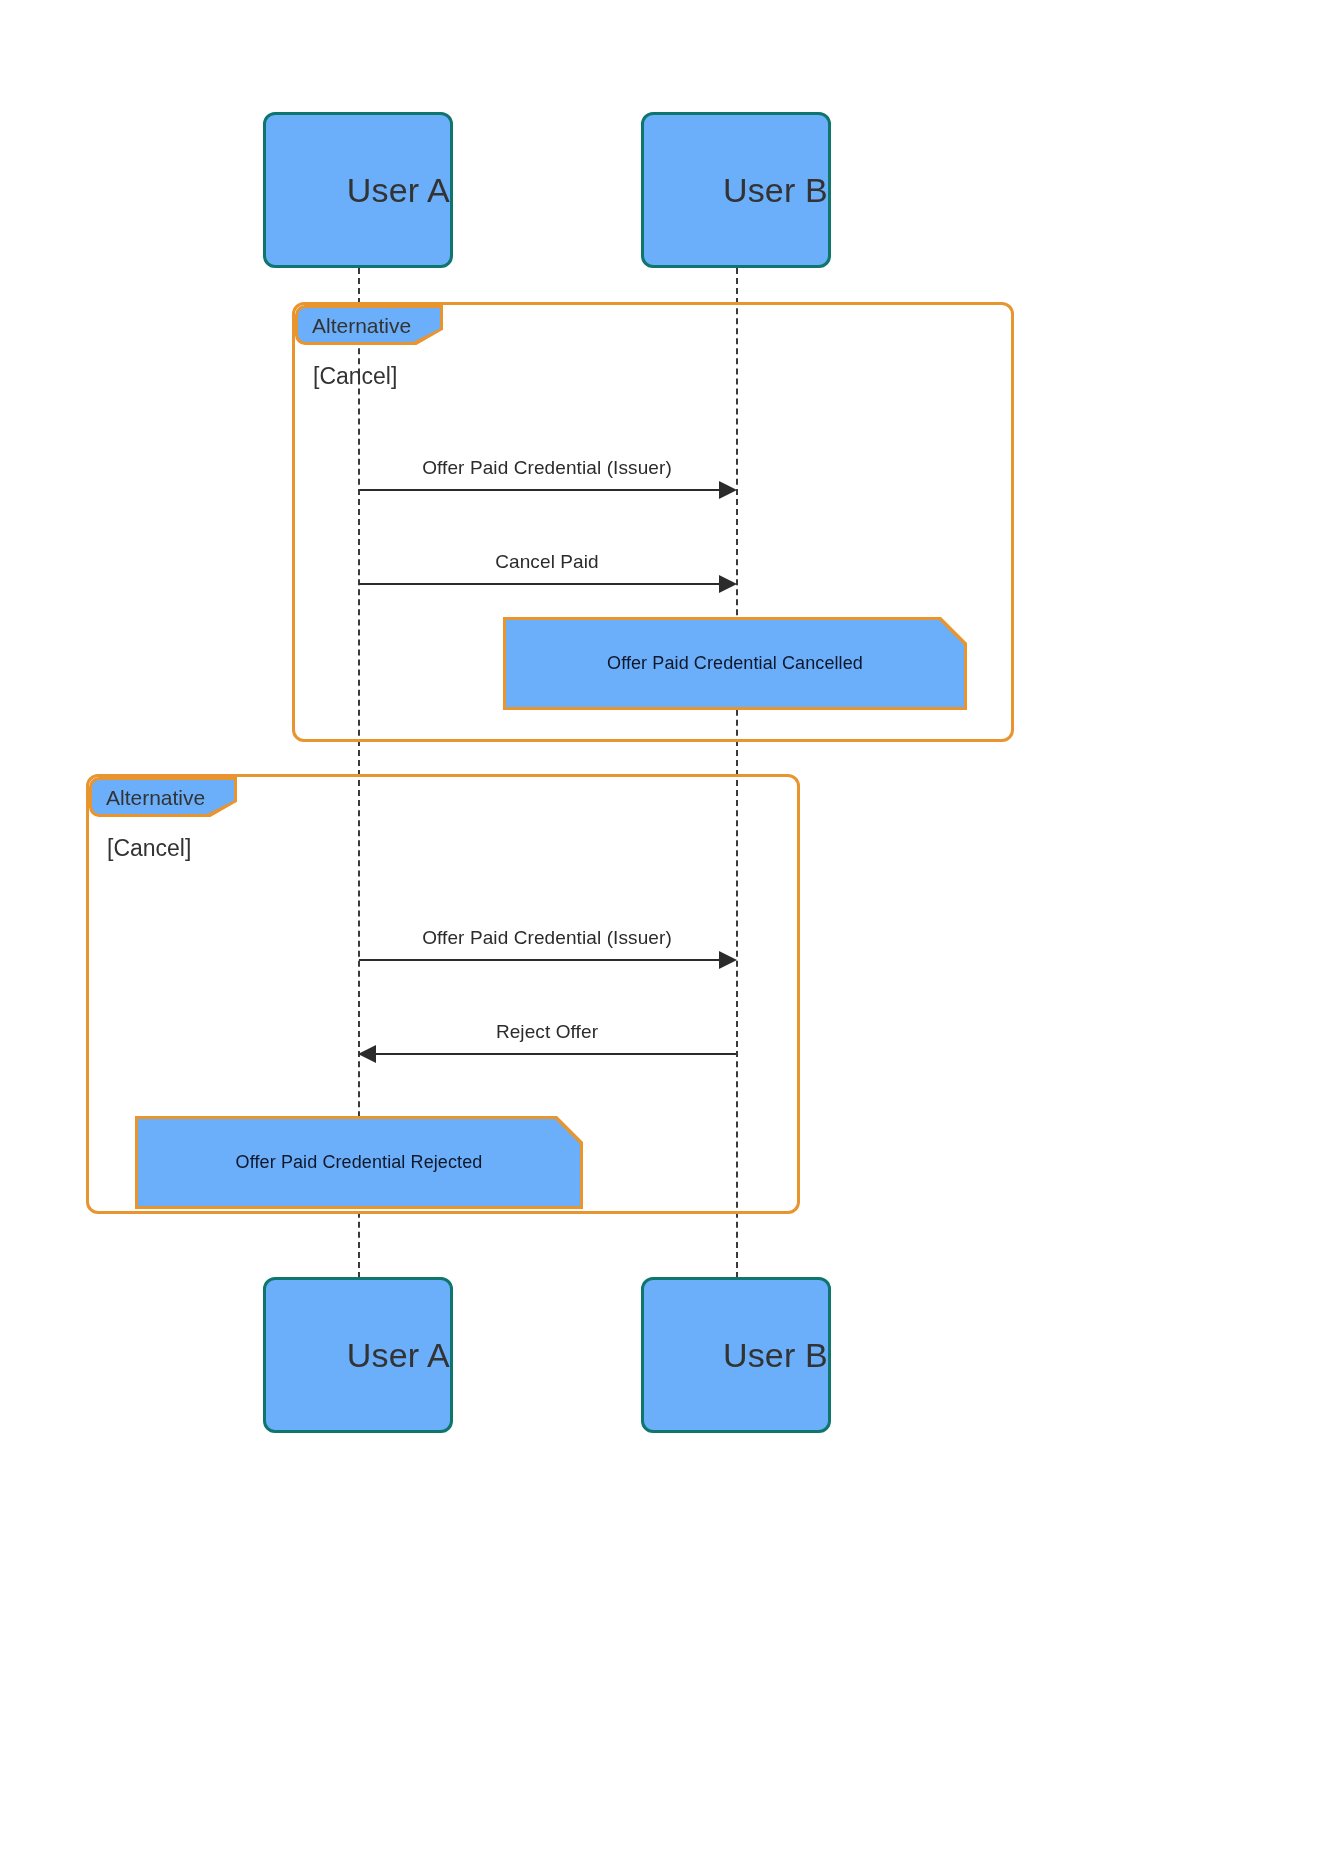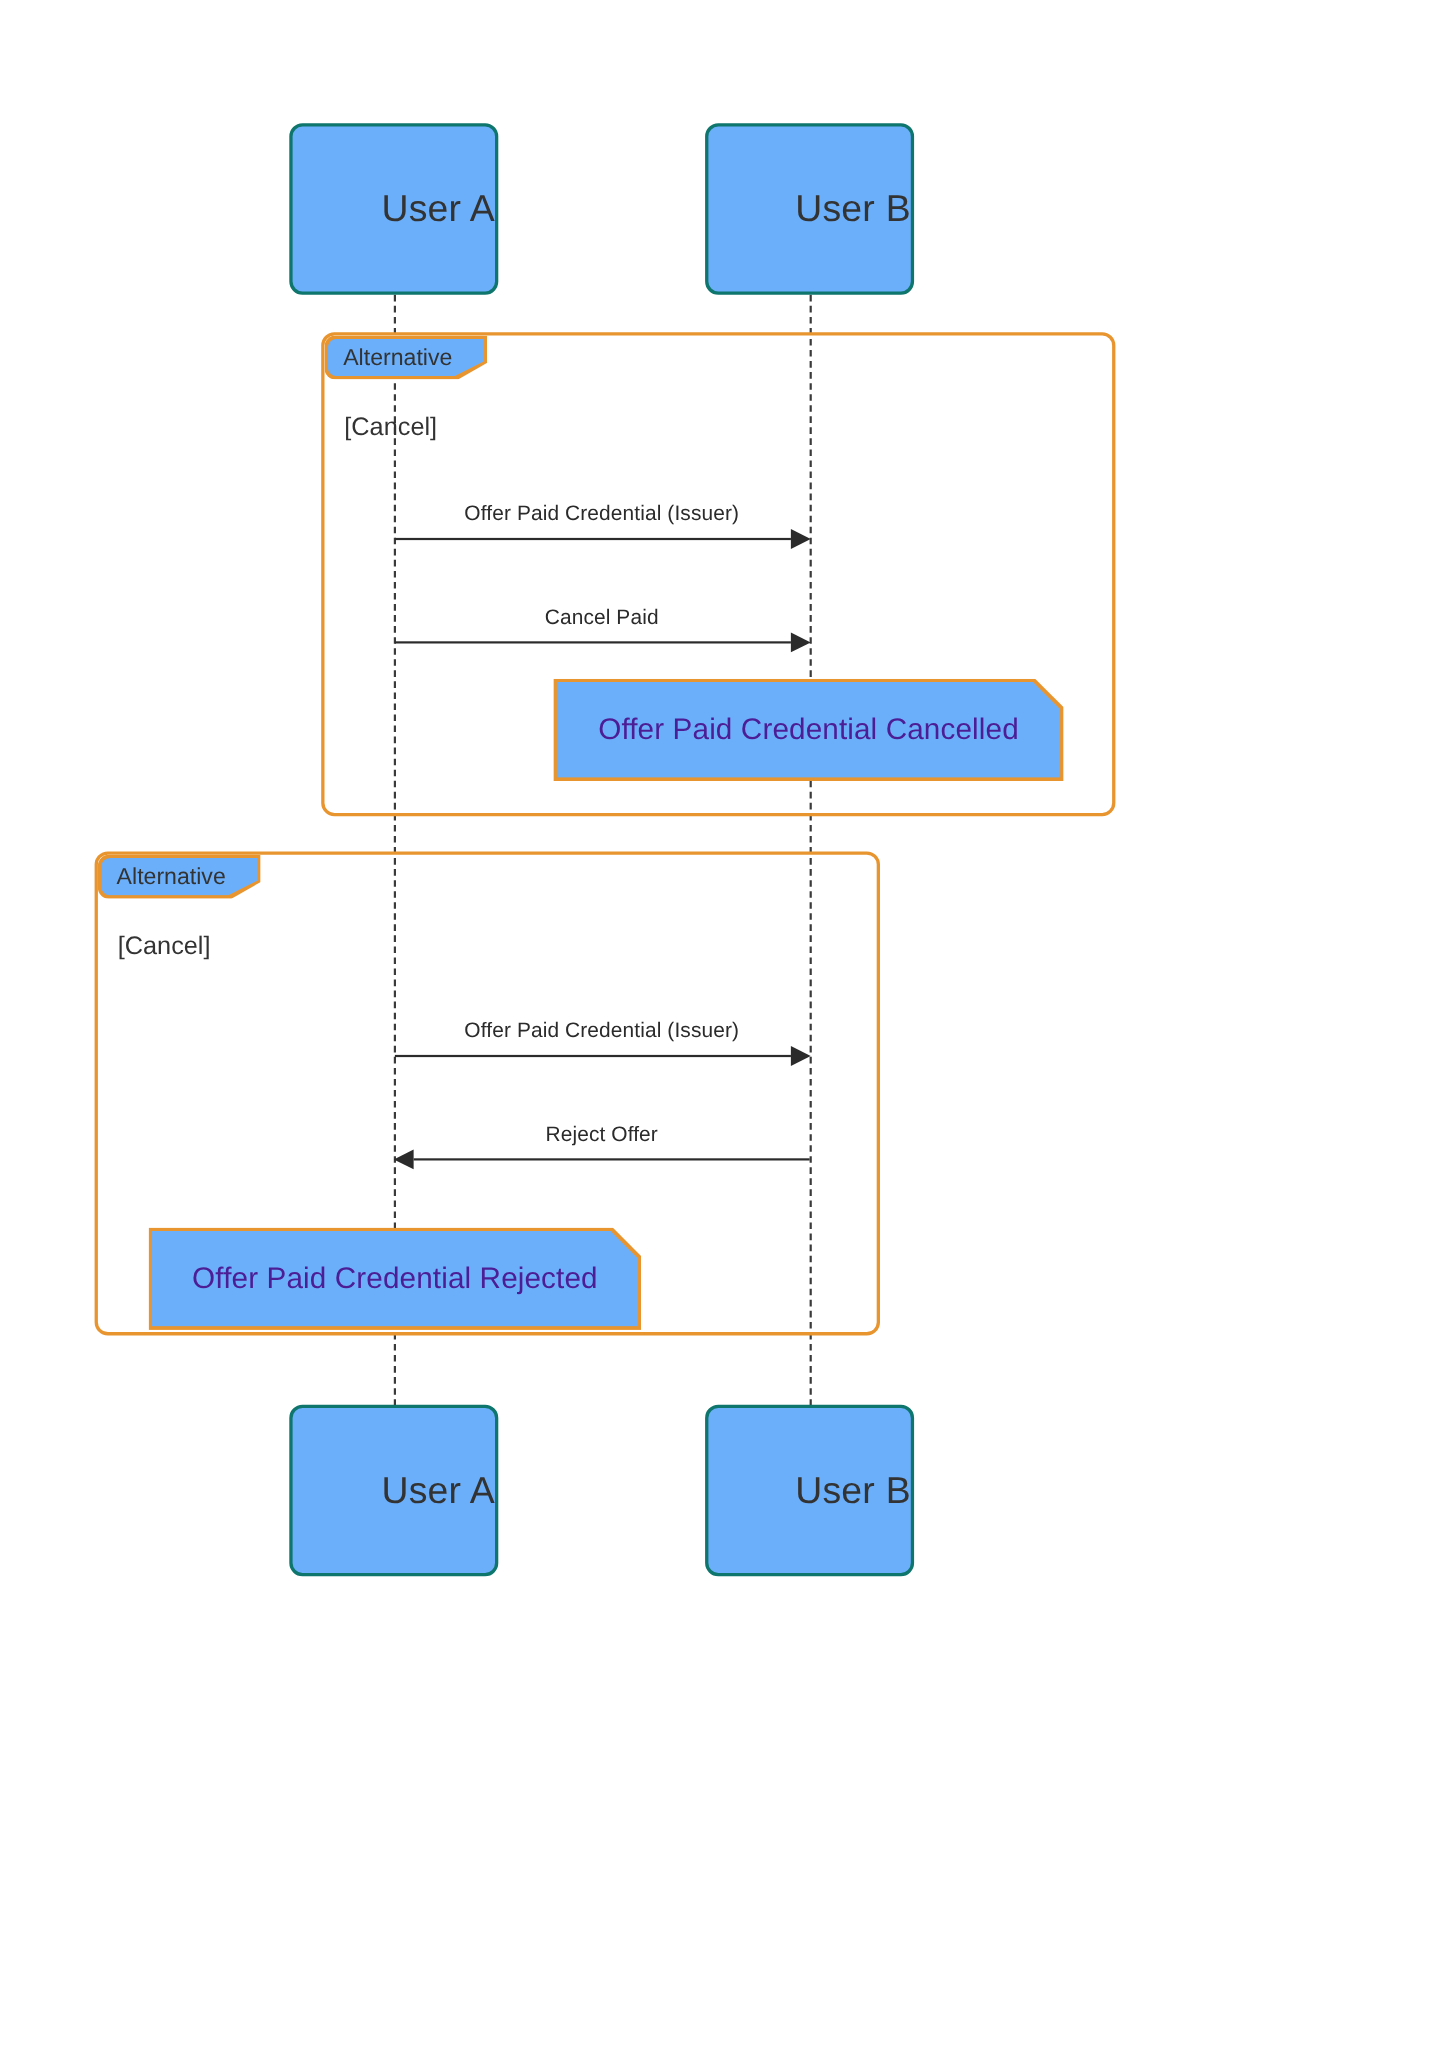--- a/index.html
+++ b/index.html
@@ -81,21 +81,20 @@
     line-height: 1;
     white-space: nowrap;
   }
 
   
   .guard {
     position: absolute;
     color: #333333;
     font-size: 23px;
     white-space: nowrap;
-    margin-top: 11px;
   }
 
   
   .msg-line {
     position: absolute;
     height: 0;
     border-top: 2px solid #2B2B2B;
   }
   .arrow-head {
     position: absolute;
@@ -137,22 +136,22 @@
     right: 3px;
     bottom: 3px;
     background: #6BAFFA;
     -webkit-clip-path: polygon(0 0, calc(100% - 25px) 0, 100% 25px, 100% 100%, 0 100%);
     clip-path: polygon(0 0, calc(100% - 25px) 0, 100% 25px, 100% 100%, 0 100%);
     display: flex;
     align-items: center;
     justify-content: center;
   }
   .note-label {
-    color: #4c1d95;
-    font-size: 27px;
+    color: #0f172a;
+    font-size: 18px;
     white-space: nowrap;
     letter-spacing: 0.1px;
   }
 </style>
 </head>
 <body>
 
 <div id="canvas">
 
   <div class="lifeline" style="left:358px; top:268px; height:1010px;"></div>

